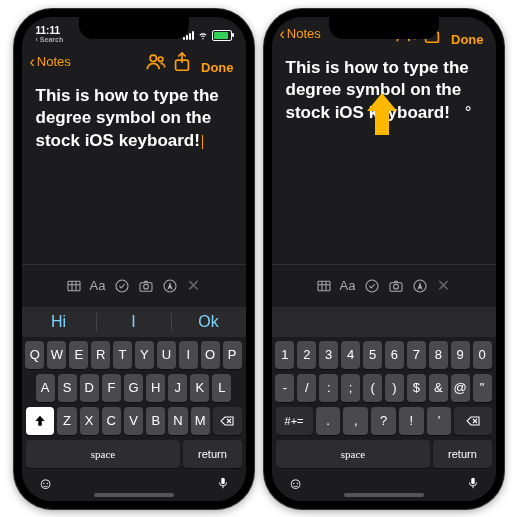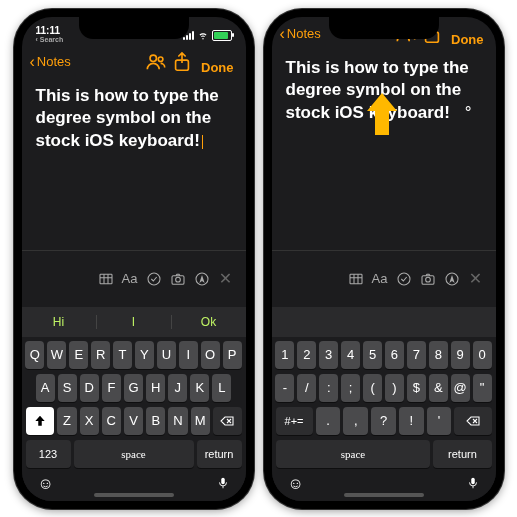--- a/index.html
+++ b/index.html
@@ -93,28 +93,28 @@
   .cursor {
     display:inline-block;width:1.5px;height:14px;background:#ff9f0a;vertical-align:middle;margin-left:2px;
   }
   .degree-sym{font-weight:400;margin-left:10px;}
   .arrow-annotation{
     position:absolute;left:95px;top:42px;color:#ffb800;
   }
   .arrow-annotation svg{width:30px;height:42px;}
   .format-bar{
     height:32px;background:#1c1c1e;border-top:0.5px solid #333;
-    display:flex;align-items:center;justify-content:flex-end;padding:12px 8px;
+    display:flex;align-items:center;justify-content:center;padding:5px 8px;
   }
   .format-btn{color:#aaa;width:24px;height:24px;display:flex;align-items:center;justify-content:center;}
   .format-btn.close{color:#666;}
   .suggestions{
     height:30px;background:#2a2a2c;display:flex;align-items:center;
   }
-  .suggestion{flex:1;text-align:center;color:#bef264;font-size:12px;border-right:0.5px solid #444;}
+  .suggestion{flex:1;text-align:center;color:#7dd3fc;font-size:16px;border-right:0.5px solid #444;}
   .suggestion:last-child{border-right:none;}
   .suggestions.empty{background:#2a2a2c;}
   .keyboard{
     background:#1c1c1e;padding:4px 2px 6px;
   }
   .kb-row{display:flex;gap:3px;justify-content:center;margin-bottom:5px;padding:0 2px;}
   .key{
     flex:1;height:28px;background:#4a4a4c;border-radius:4px;
     display:flex;align-items:center;justify-content:center;color:#fff;font-size:13px;
     box-shadow:0 1px 0 rgba(0,0,0,.5);min-width:0;
@@ -271,21 +271,20 @@
         <div class="key">N</div>
         <div class="key">M</div>
         <div class="key dark wide15">
             <svg width="16" height="16" viewBox="0 0 24 24" fill="none" stroke="#fff" stroke-width="1.6">
               <path d="M21 6H9l-6 6 6 6h12z"></path>
               <path d="M12 9l6 6M18 9l-6 6"></path>
             </svg>
           </div>
       </div>
       <div class="kb-row bottom">
-        <div class="key dark wide15 small">123</div>
         <div class="key dark space small">space</div>
         <div class="key dark wide15 small">return</div>
       </div>
       <div class="kb-footer">
         <span class="emoji-btn"><span>☺</span></span>
         <span class="mic-btn"><svg width="14" height="16" viewBox="0 0 24 24" fill="#fff">
               <rect x="9" y="3" width="6" height="11" rx="3"></rect>
               <path d="M6 11a6 6 0 0012 0M12 17v4" stroke="#fff" stroke-width="1.6" fill="none"></path>
             </svg></span>
       </div>

